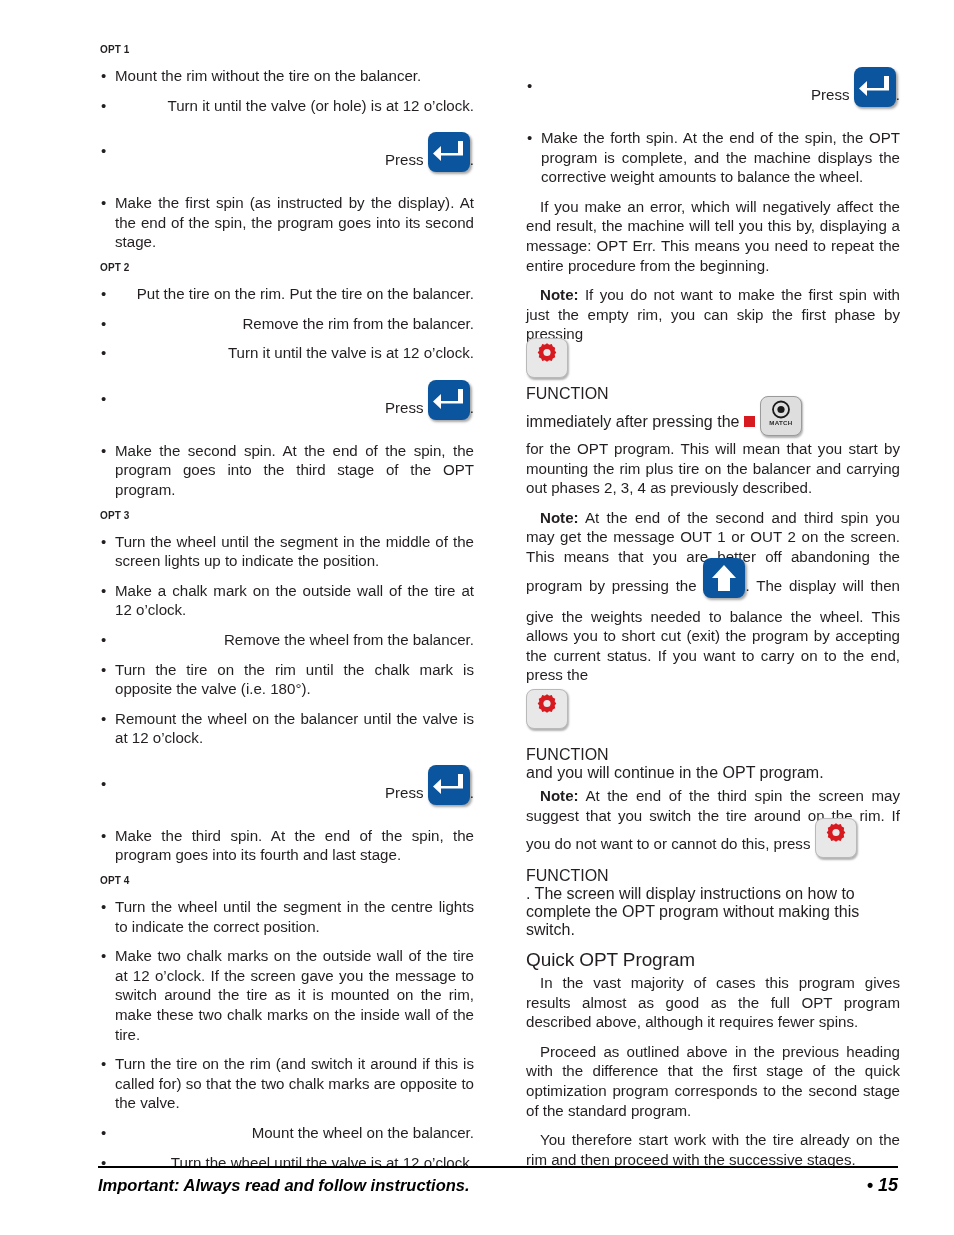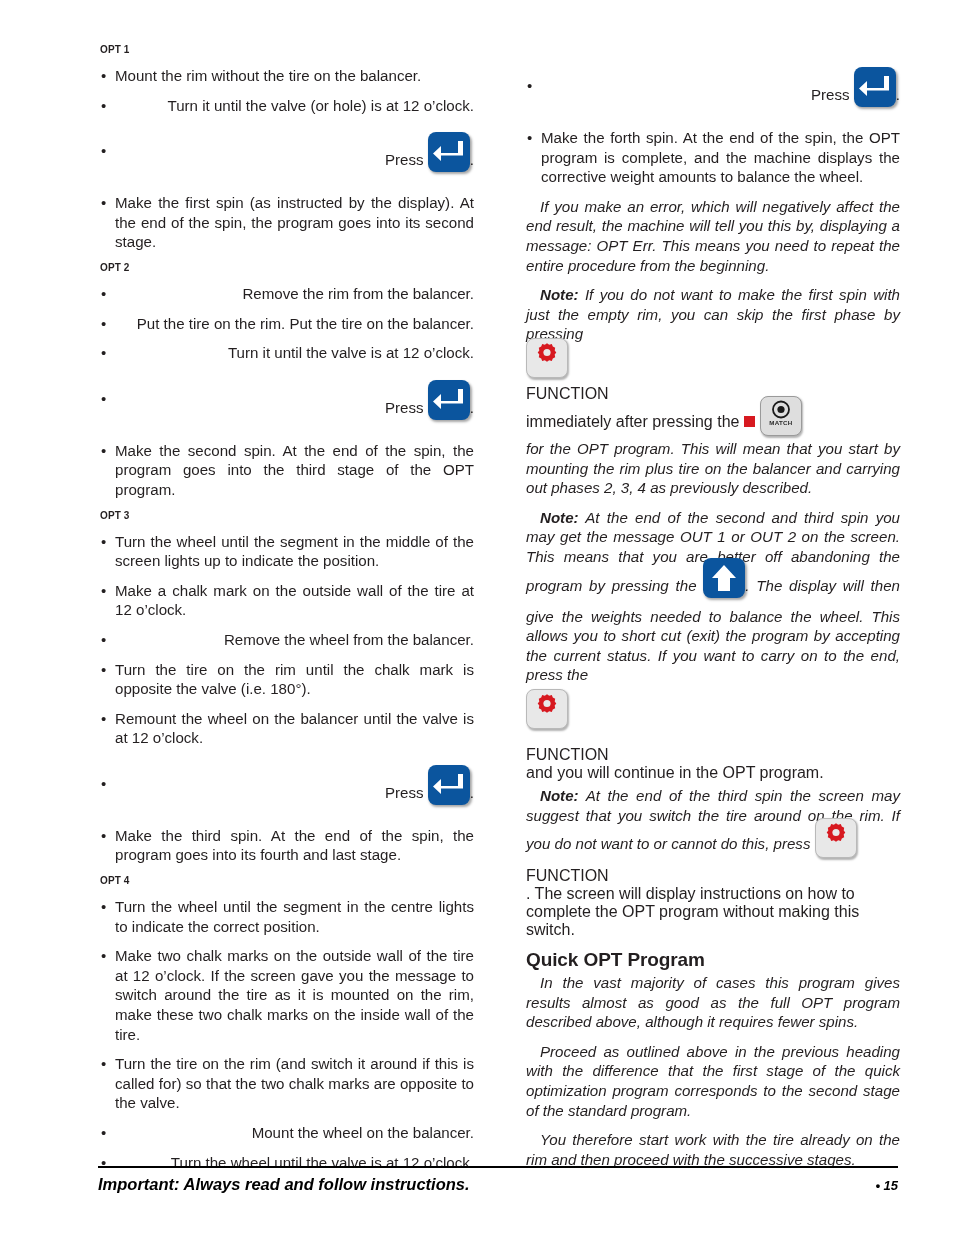--- a/index.html
+++ b/index.html
@@ -37,31 +37,30 @@
   h3.sub {
     font-size: 10px;
     font-weight: bold;
     margin: 0 0 11px 0;
     letter-spacing: 0.1px;
   }
   h3.sub.tight { margin-top: 5px; }
 
   h2.head {
     font-size: 19px;
-    font-weight: bold;
+    font-weight: normal;
     margin: 6px 0 2px 0;
     letter-spacing: -0.1px;
   }
 
   p {
     margin: 0 0 10px 0;
     font-size: 15.1px;
     line-height: 19.6px;
     text-align: justify;
-    font-style: italic;
   }
   p.indent { text-indent: 14px; }
 
   ul.bullets {
     list-style: none;
     margin: 0 0 8px 0;
     padding: 0;
   }
   ul.bullets li {
     position: relative;
@@ -157,21 +156,21 @@
     justify-content: space-between;
     align-items: baseline;
   }
   .footer .left {
     font-size: 16.5px;
     font-weight: bold;
     font-style: italic;
     color: #000;
   }
   .footer .right {
-    font-size: 13px;
+    font-size: 18px;
     font-weight: bold;
     font-style: italic;
     color: #000;
   }
 </style>
 </head>
 <body>
 
 <div class="page">
 
@@ -191,22 +190,22 @@
             <svg width="42" height="40" viewBox="0 0 42 40" aria-hidden="true">
               <path d="M30 9 L30 21 L13 21 L13 14 L5 21.5 L13 29 L13 23.5 L35 23.5 L35 9 Z" fill="#ffffff"></path>
             </svg>
           </span><span>.</span>
         </li>
         <li><span>Make the first spin (as instructed by the display). At the end of the spin, the program goes into its second stage.</span></li>
       </ul>
 
       <h3 class="sub tight">OPT 2</h3>
       <ul class="bullets">
+        <li class="nojust"><span>Put the tire on the rim. Put the tire on the balancer.</span></li>
         <li class="nojust"><span>Remove the rim from the balancer.</span></li>
-        <li class="nojust"><span>Put the tire on the rim. Put the tire on the balancer.</span></li>
         <li class="nojust"><span>Turn it until the valve is at 12 o’clock.</span></li>
       </ul>
       <ul class="bullets">
         <li class="nojust" style="margin-top:26px;margin-bottom:12px;">
           <span>Press</span>
           <span class="btn btn-enter raise">
             <svg width="42" height="40" viewBox="0 0 42 40" aria-hidden="true">
               <path d="M30 9 L30 21 L13 21 L13 14 L5 21.5 L13 29 L13 23.5 L35 23.5 L35 9 Z" fill="#ffffff"></path>
             </svg>
           </span><span>.</span>

